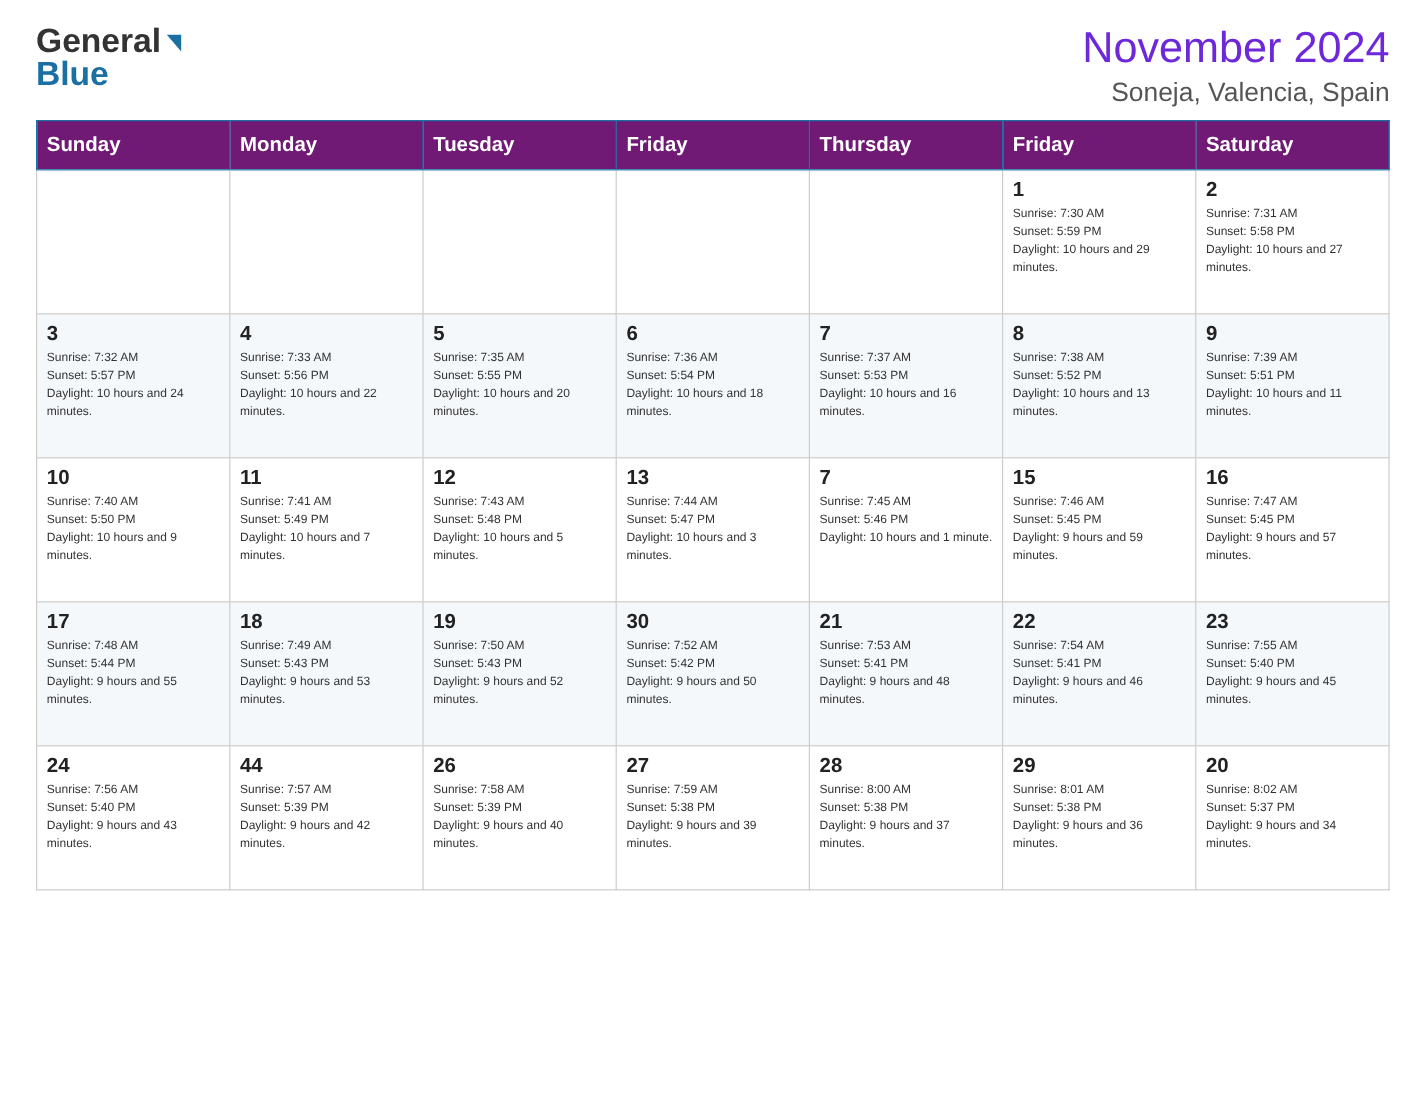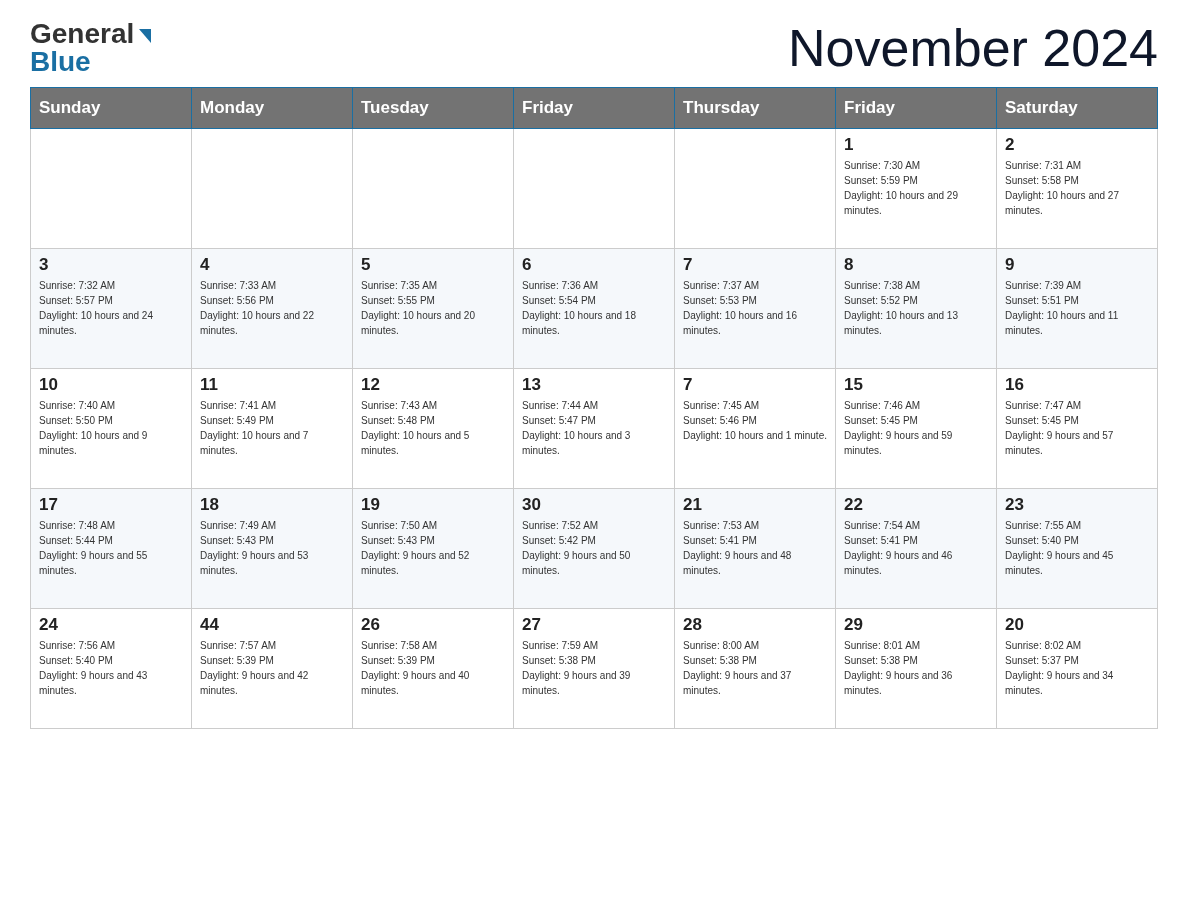--- a/index.html
+++ b/index.html
@@ -34,37 +34,37 @@
       font-weight: bold;
       color: #1a6fa3;
       line-height: 1;
       display: flex;
       align-items: center;
     }
     .title-block {
       text-align: right;
     }
     .month-title {
-      font-size: 52px;
+      font-size: 36px;
       font-weight: 300;
-      color: #0f172a;
+      color: #6d28d9;
       line-height: 1.1;
     }
     .location {
       font-size: 22px;
       color: #555;
       margin-top: 4px;
     }
     .calendar {
       width: 100%;
       border-collapse: collapse;
       margin-top: 10px;
     }
     .calendar th {
-      background-color: #737373;
+      background-color: #701a75;
       color: #fff;
       font-size: 17px;
       font-weight: 600;
       padding: 10px 8px;
       text-align: left;
       border: 1px solid #1a6fa3;
     }
     .calendar td {
       border: 1px solid #ccc;
       vertical-align: top;
@@ -101,20 +101,21 @@
 <div class="header">
   <div class="logo">
     <div style="display:flex; align-items:center;">
       <span class="logo-text-general">General</span>
       <span style="display:inline-block; width:0; height:0; border-left:12px solid transparent; border-right:0px solid transparent; border-bottom:0; border-top: 14px solid #1a6fa3; margin-left:5px; position:relative; top:2px;"></span>
     </div>
     <span class="logo-text-blue">Blue</span>
   </div>
   <div class="title-block">
     <div class="month-title">November 2024</div>
+    <div class="location">Soneja, Valencia, Spain</div>
   </div>
 </div>
 
 <table class="calendar">
   <thead>
     <tr>
     <th>Sunday</th>
         <th>Monday</th>
         <th>Tuesday</th>
         <th>Friday</th>

